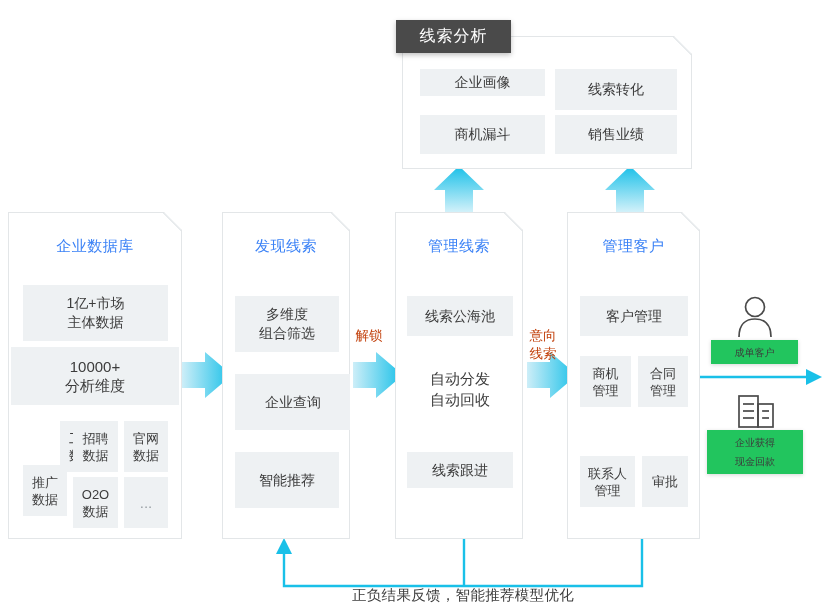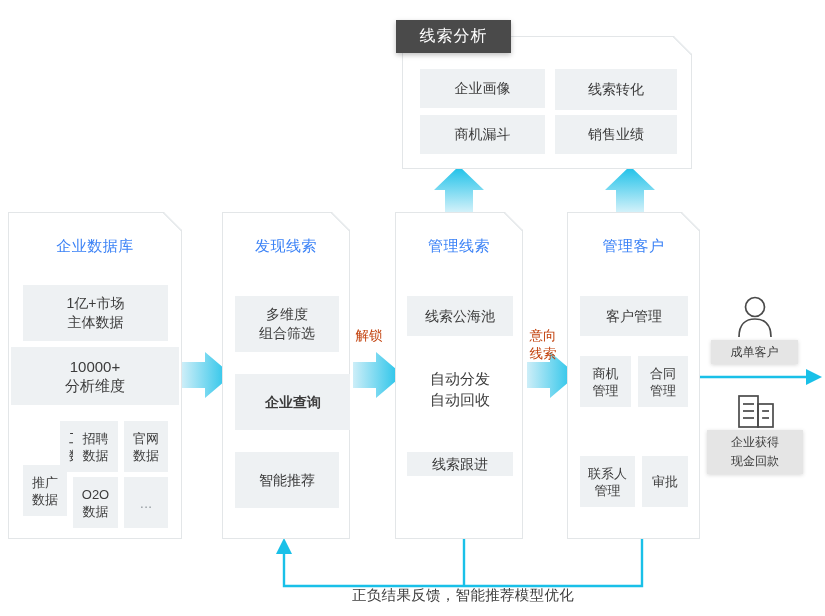--- a/index.html
+++ b/index.html
@@ -49,23 +49,23 @@
   .badge{
     position:absolute;background:#4a4a4a;color:#ffffff;
     display:flex;align-items:center;justify-content:center;
     font-size:16px;letter-spacing:1px;
     box-shadow:0 2px 5px rgba(0,0,0,.25);
     box-sizing:border-box;
   }
 
   
   .wlabel{
-    position:absolute;background:#e5e5e5;color:#3c3c3c;
+    position:absolute;background:#22c55e;color:#3c3c3c;
     display:flex;align-items:center;justify-content:center;
-    text-align:center;font-size:12px;line-height:19px;
+    text-align:center;font-size:10px;line-height:19px;
     box-shadow:0 1px 4px rgba(0,0,0,.16);
     box-sizing:border-box;
   }
 
   
   .conn-text{
     position:absolute;font-size:13.5px;line-height:18px;color:#c2410c;
     text-align:center;
   }
 
@@ -122,21 +122,21 @@
     <g>
       <path d="M284,552 L284,586 L642,586 L642,536" fill="none" stroke="#19c0e8" stroke-width="2.4"></path>
       <path d="M464,536 L464,586" fill="none" stroke="#19c0e8" stroke-width="2.4"></path>
       <path d="M276,554 L284,538 L292,554 Z" fill="#19c0e8"></path>
     </g>
   </svg>
 
   <div class="panel fold" style="left:402px;top:36px;width:290px;height:133px;">
     <div class="foldline"></div>
 
-    <div class="tile" style="left:17px;top:32px;width:125px;height:39px;">企业画像</div>
+    <div class="tile" style="left:17px;top:32px;width:125px;height:27px;">企业画像</div>
     <div class="tile" style="left:152px;top:32px;width:122px;height:41px;">线索转化</div>
     <div class="tile" style="left:17px;top:78px;width:125px;height:39px;">商机漏斗</div>
     <div class="tile" style="left:152px;top:78px;width:122px;height:39px;">销售业绩</div>
   </div>
 
   <div class="badge" style="left:396px;top:20px;width:115px;height:33px;">线索分析</div>
 
   <div class="panel fold" style="left:8px;top:212px;width:174px;height:327px;">
     <div class="foldline"></div>
     <div class="col-title">企业数据库</div>
@@ -158,32 +158,32 @@
 数据</div>
     <div class="tile" style="left:115px;top:264px;width:44px;height:51px;font-size:15px;color:#9aa0a5;">...</div>
   </div>
 
   <div class="panel fold" style="left:222px;top:212px;width:128px;height:327px;">
     <div class="foldline"></div>
     <div class="col-title">发现线索</div>
 
     <div class="tile" style="left:12px;top:83px;width:104px;height:56px;white-space:pre-line;">多维度
 组合筛选</div>
-    <div class="tile" style="left:12px;top:161px;width:116px;height:56px;font-weight:bold;">企业查询</div>
+    <div class="tile" style="left:12px;top:161px;width:116px;height:56px;">企业查询</div>
     <div class="tile" style="left:12px;top:239px;width:104px;height:56px;">智能推荐</div>
   </div>
 
   <div class="panel fold" style="left:395px;top:212px;width:128px;height:327px;">
     <div class="foldline"></div>
     <div class="col-title">管理线索</div>
 
     <div class="tile" style="left:11px;top:83px;width:106px;height:40px;">线索公海池</div>
     <div class="tile plain" style="left:11px;top:148px;width:106px;height:56px;white-space:pre-line;font-size:15px;line-height:21px;">自动分发
 自动回收</div>
-    <div class="tile" style="left:11px;top:239px;width:106px;height:24px;">线索跟进</div>
+    <div class="tile" style="left:11px;top:239px;width:106px;height:36px;">线索跟进</div>
   </div>
 
   <div class="panel fold" style="left:567px;top:212px;width:133px;height:327px;">
     <div class="foldline"></div>
     <div class="col-title">管理客户</div>
 
     <div class="tile" style="left:12px;top:83px;width:108px;height:40px;">客户管理</div>
 
     <div class="tile" style="left:12px;top:143px;width:51px;height:51px;white-space:pre-line;font-size:13px;line-height:17px;">商机
 管理</div>

